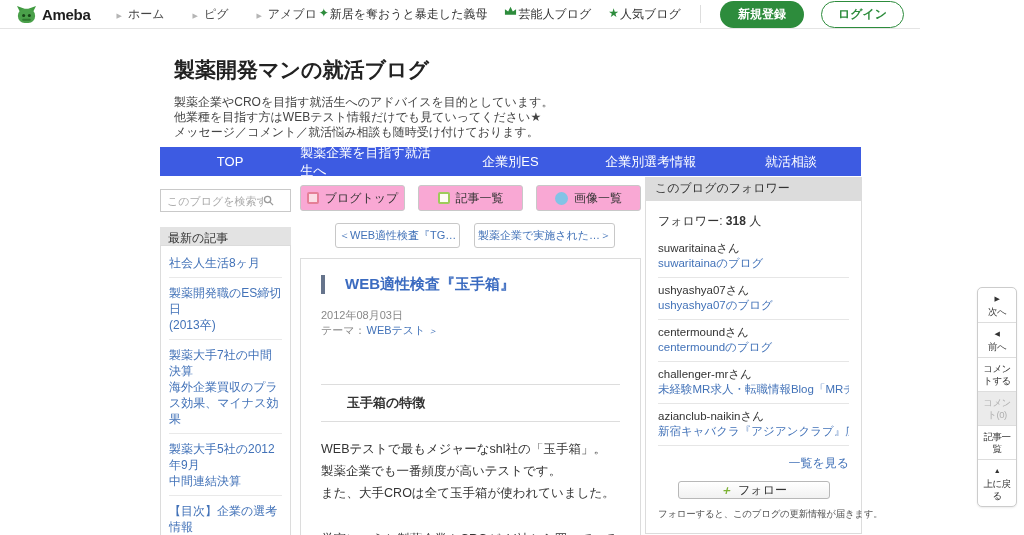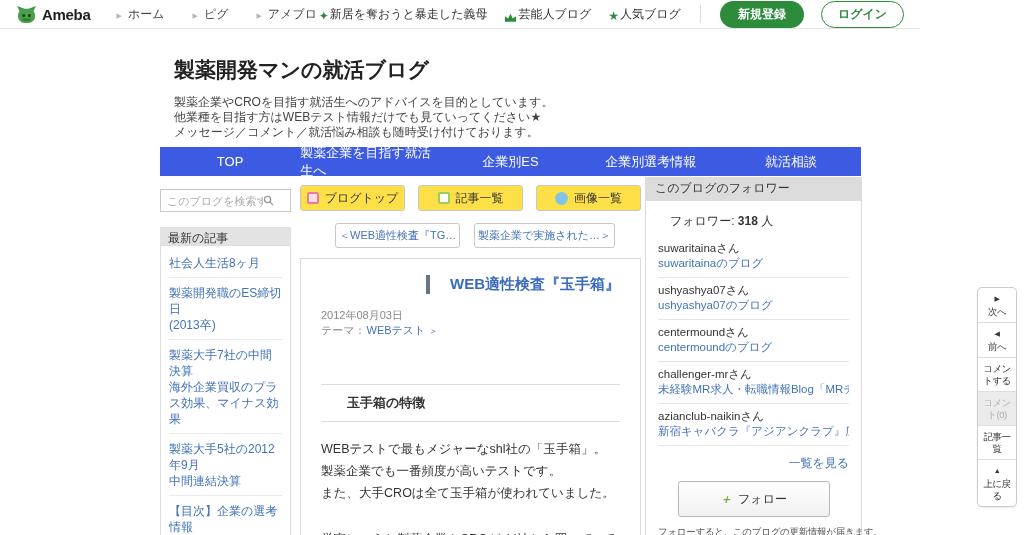--- a/index.html
+++ b/index.html
@@ -15,21 +15,21 @@
     position:absolute; top:0; left:0; width:920px; height:29px; z-index:20;
     display:flex; align-items:center; padding:0 16px;
     background:#fff; border-bottom:1px solid #e4e4e4;
   }
   .brand { display:flex; align-items:center; gap:5px; cursor:pointer; }
   .brand-name { font-size:15px; font-weight:bold; color:#1e1e1e; letter-spacing:-0.3px; }
   .crumbs { display:flex; margin-left:26px; gap:28px; }
   .crumb { display:flex; align-items:center; gap:6px; font-size:12px; color:#444; cursor:pointer; }
   .crumb-arrow::before { content:"▶"; color:#b5b5b5; font-size:7px; }
   .header-right { margin-left:auto; display:flex; align-items:center; gap:17px; }
-  .hlink { display:flex; align-items:flex-end; gap:1px; font-size:12px; color:#333; cursor:pointer; white-space:nowrap; }
+  .hlink { display:flex; align-items:flex-start; gap:1px; font-size:12px; color:#333; cursor:pointer; white-space:nowrap; }
   .ic-sparkle::before { content:"✦"; color:#2d8c3c; font-size:12px; }
   .ic-star::before { content:"★"; color:#2d8c3c; font-size:12px; }
   .vsep { width:1px; height:18px; background:#ddd; margin:0 2px; }
   .btn-signup { background:#2d8c3c; color:#fff; border-radius:14px; padding:5px 18px; font-size:12px; font-weight:bold; }
   .btn-login { border:1.5px solid #2d8c3c; color:#2d8c3c; border-radius:14px; padding:4px 16px; font-size:12px; font-weight:bold; background:#fff; }
 
   
   .blog-head { position:absolute; left:174px; top:56px; width:700px; }
   .blog-title { font-size:21px; font-weight:bold; color:#222; margin-bottom:11px; }
   .blog-desc-line { font-size:12px; color:#444; line-height:15px; }
@@ -48,52 +48,52 @@
   .search-box input::placeholder { color:#aaa; }
   .side-sec { margin-top:15px; }
   .side-head { background:#e3e3e3; height:18px; line-height:22px; padding-left:8px; font-size:12px; color:#333; }
   .side-box { border:1px solid #dcdcdc; background:#fff; padding:2px 8px 10px; }
   .side-link { display:block; font-size:12px; color:#4272b8; line-height:16px; padding:7px 0 6px; border-bottom:1px solid #e9e9e9; cursor:pointer; white-space:pre-line; }
   .side-box .side-link:last-of-type { border-bottom:1px solid #e9e9e9; }
 
   
   .col-center { position:absolute; left:300px; top:185px; width:341px; }
   .tab-btns { display:flex; gap:13px; }
-  .tab-btn { flex:1; height:26px; border:1px solid #c8c8c8; border-radius:3px; background:#fde047;
+  .tab-btn { flex:1; height:26px; border:1px solid #c8c8c8; border-radius:3px; background:#f9a8d4;
     display:flex; align-items:center; justify-content:center; gap:6px; font-size:12px; color:#333; }
   .ic-blogtop { width:12px; height:12px; border:2px solid #e57f97; border-radius:2px; background:#fbdde5; }
   .ic-articles { width:12px; height:12px; border:2px solid #9ecb5a; border-radius:2px; background:#fdfdf4; }
   .ic-images { width:13px; height:13px; border-radius:50%; background:#82c3e6; }
   .pager { display:flex; justify-content:space-between; margin-top:12px; padding:0 26px 0 35px; }
   .pager-btn { border:1px solid #c8c8c8; border-radius:3px; background:#fff; font-size:11px; color:#4272b8; padding:4px 3px; white-space:nowrap; }
   .article-box { margin-top:10px; border:1px solid #dcdcdc; background:#fff; padding:16px 20px 30px; height:340px; }
-  .article-title-row { display:flex; align-items:center; gap:20px;justify-content:flex-end; }
+  .article-title-row { display:flex; align-items:center; gap:20px; }
   .title-bar { width:4px; height:19px; background:#66748c; }
   .article-title { font-size:15px; font-weight:bold; color:#3b6bc0; cursor:pointer; }
   .article-date { margin-top:14px; font-size:11px; color:#888; }
   .article-theme { margin-top:0; font-size:11px; color:#888; display:flex; align-items:center; gap:1px; }
   .theme-link { color:#4272b8; cursor:pointer; }
   .theme-chev::before { content:"＞"; color:#4272b8; font-size:9px; margin-left:2px; }
   .sec-rule { border:0; border-top:1px solid #ddd; }
   .rule-1 { margin-top:46px; }
   .sec-title { font-size:13px; font-weight:bold; color:#333; padding:9px 0 9px 26px; }
   .article-p { margin-top:16px; font-size:12.5px; color:#333; line-height:22px; white-space:pre-line; }
   .article-p + .article-p { margin-top:24px; }
 
   
   .col-right { position:absolute; left:645px; top:177px; width:217px; }
   .fol-head { background:#dcdcdc; height:23px; line-height:23px; padding-left:10px; font-size:12px; color:#333; }
   .fol-box { border:1px solid #dcdcdc; background:#fff; padding:8px 12px 12px; }
-  .fol-count { font-size:12px; color:#333; margin:4px 12px 6px; }
+  .fol-count { font-size:12px; color:#333; margin:4px 0 6px; }
   .fol-count .n { font-weight:bold; }
   .fol-item { padding:5px 0 6px; border-bottom:1px solid #e6e6e6; cursor:default; }
   .fol-name { font-size:11.5px; color:#333; line-height:15px; }
   .fol-blog { display:block; font-size:11.5px; color:#4272b8; line-height:15px; cursor:pointer; white-space:nowrap; overflow:hidden; }
   .fol-viewall { text-align:right; font-size:12px; color:#4272b8; padding:9px 0 2px; cursor:pointer; }
-  .follow-btn { display:flex; align-items:center; justify-content:center; gap:6px; margin:7px auto 0; width:152px; height:36px;
+  .follow-btn { display:flex; align-items:center; justify-content:center; gap:6px; margin:7px auto 0; width:152px; height:18px;
     border:1px solid #b8b8b8; border-radius:3px; background:linear-gradient(#ffffff,#f1f1f1); font-size:12px; color:#333; }
   .ic-plus::before { content:"＋"; color:#7cb234; font-weight:bold; font-size:12px; }
   .follow-note { margin-top:9px; font-size:9.5px; color:#555; text-align:center; white-space:nowrap; letter-spacing:-0.3px; }
 
   
   .float-nav { position:absolute; left:977px; top:287px; width:40px; border:1px solid #ccc; border-radius:5px;
     background:#fff; overflow:hidden; box-shadow:0 1px 2px rgba(0,0,0,.08); }
   .fn-item { border-bottom:1px solid #ddd; padding:5px 2px 4px; text-align:center; font-size:9.5px; color:#333;
     cursor:pointer; line-height:12px; letter-spacing:-0.5px; }
   .fn-item:last-child { border-bottom:0; }

